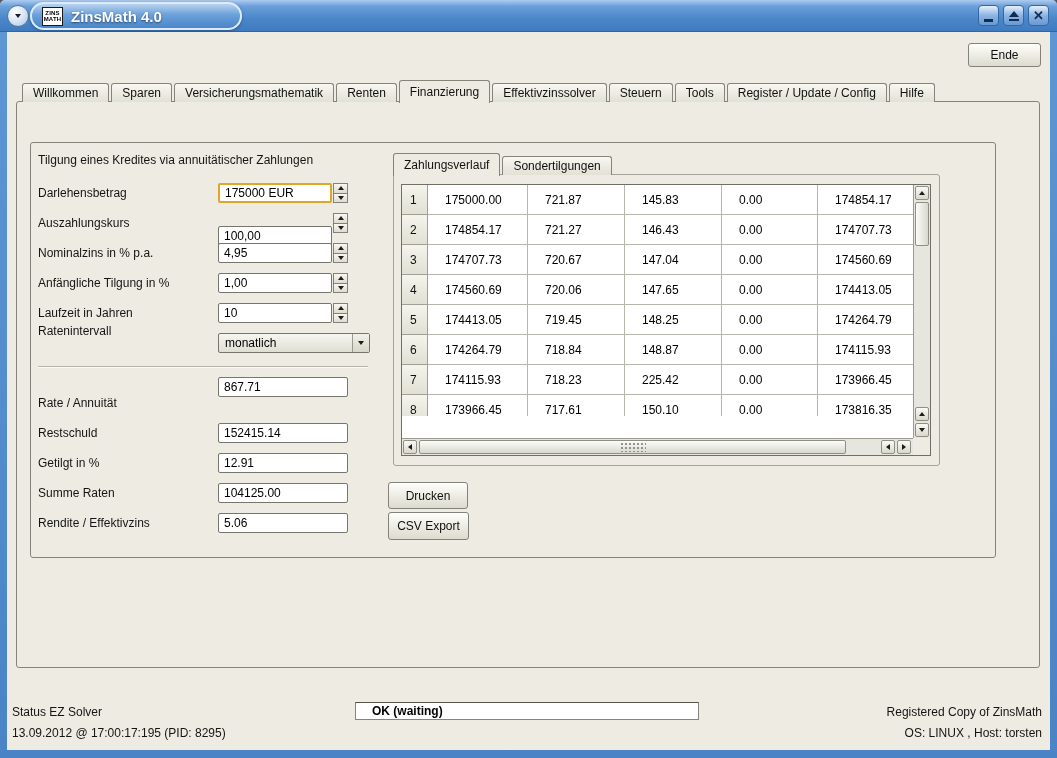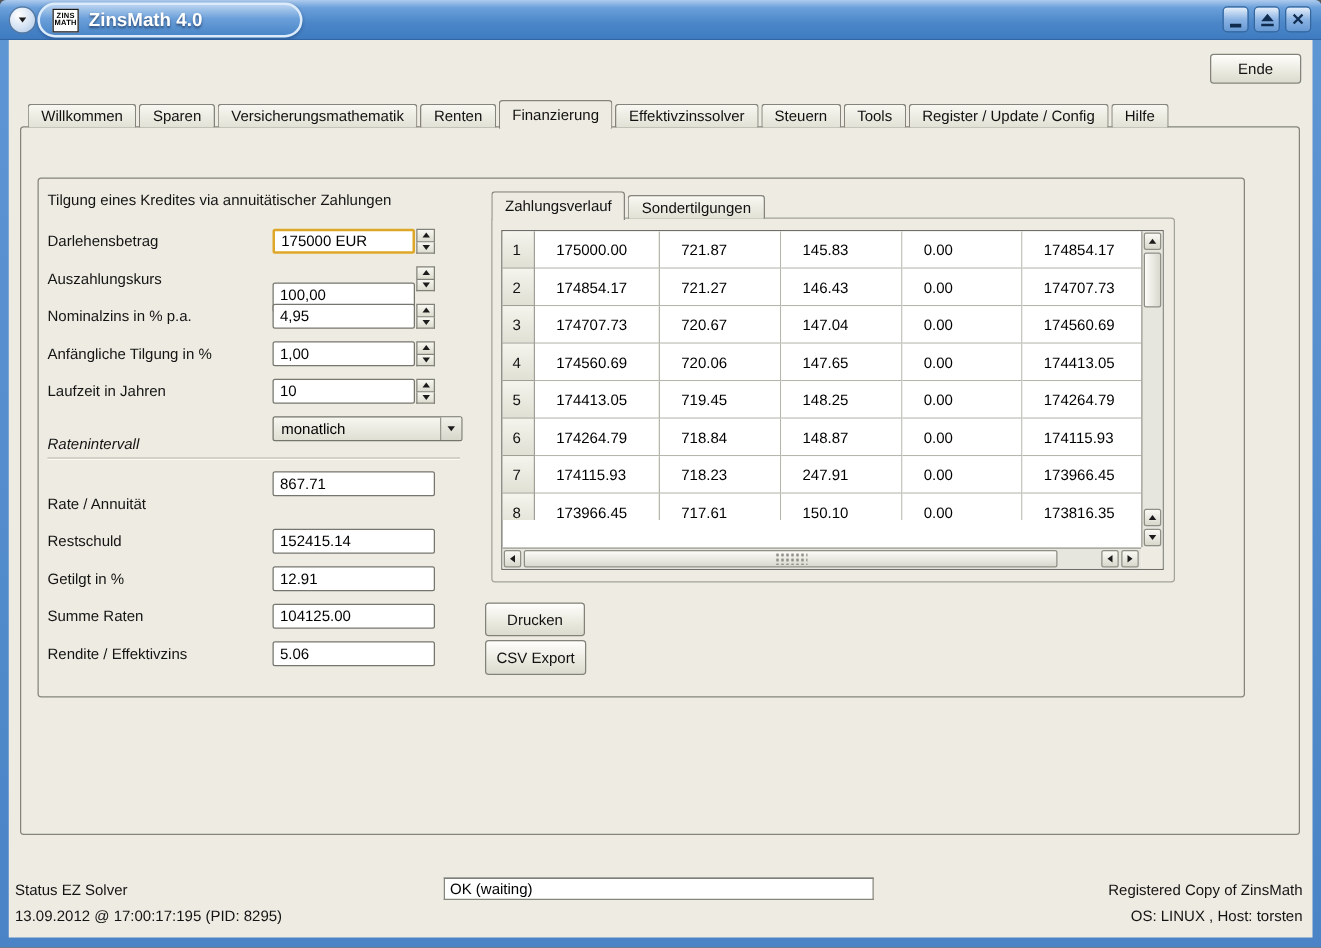--- a/index.html
+++ b/index.html
@@ -83,21 +83,21 @@
     display:flex;align-items:center;justify-content:center;}
   .vthumb{position:absolute;left:1px;top:17px;width:14px;height:44px;background:linear-gradient(90deg,#fcfcf9,#d9d8ce);
     border:1px solid #8f8f86;border-radius:2px;}
   .hthumb{position:absolute;left:17px;top:1px;height:14px;width:427px;background:linear-gradient(#fcfcf9,#d9d8ce);
     border:1px solid #8f8f86;border-radius:2px;}
   .grip{position:absolute;left:50%;top:50%;transform:translate(-50%,-50%);width:26px;height:10px;
     background-image:radial-gradient(#93938a 1px,transparent 1.3px);background-size:4px 4px;}
   .corner{position:absolute;right:0;bottom:0;width:17px;height:17px;background:#eeece2;}
   
   .status-field{position:absolute;background:#fff;border:1px solid #85857c;border-top-color:#55554e;
-    font-size:12px;line-height:16px;padding:0 4px;color:#000;}
+    font-size:12px;line-height:16px;padding:0 16px;color:#000;font-weight:bold;}
   .sright{text-align:right;}
 </style>
 </head>
 <body>
 
 <div class="window">
 
   <div class="titlebar">
     <div class="menu-btn">
       <span class="tri-down"></span>
@@ -143,21 +143,21 @@
 
     <div class="pane" style="left:23px;top:110px;width:966px;height:416px;"></div>
 
     <div class="lbl" style="left:31px;top:121px;">Tilgung eines Kredites via annuitätischer Zahlungen</div>
 
     <div class="lbl" style="left:31px;top:154px;">Darlehensbetrag</div>
     <div class="lbl" style="left:31px;top:184px;">Auszahlungskurs</div>
     <div class="lbl" style="left:31px;top:214px;">Nominalzins in % p.a.</div>
     <div class="lbl" style="left:31px;top:244px;">Anfängliche Tilgung in %</div>
     <div class="lbl" style="left:31px;top:274px;">Laufzeit in Jahren</div>
-    <div class="lbl" style="left:31px;top:316px;font-style:italic;">Ratenintervall</div>
+    <div class="lbl" style="left:31px;top:292px;">Ratenintervall</div>
 
     <div class="inputbox focused" style="left:211px;top:151px;width:114px;height:20px;">175000 EUR</div>
     <div class="spin" style="left:326px;top:151px;">
       <div class="spin-btn">
           <span class="tri-up"></span>
         </div>
       <div class="spin-btn">
           <span class="tri-down"></span>
         </div>
     </div>
@@ -275,21 +275,21 @@
           <div class="td c1">174264.79</div>
           <div class="td c2">718.84</div>
           <div class="td c3">148.87</div>
           <div class="td c4">0.00</div>
           <div class="td c5">174115.93</div>
         </div>
         <div class="trow">
           <div class="rn c0">7</div>
           <div class="td c1">174115.93</div>
           <div class="td c2">718.23</div>
-          <div class="td c3">247.91</div>
+          <div class="td c3">225.42</div>
           <div class="td c4">0.00</div>
           <div class="td c5">173966.45</div>
         </div>
         <div class="trow">
           <div class="rn c0">8</div>
           <div class="td c1">173966.45</div>
           <div class="td c2">717.61</div>
           <div class="td c3">150.10</div>
           <div class="td c4">0.00</div>
           <div class="td c5">173816.35</div>

